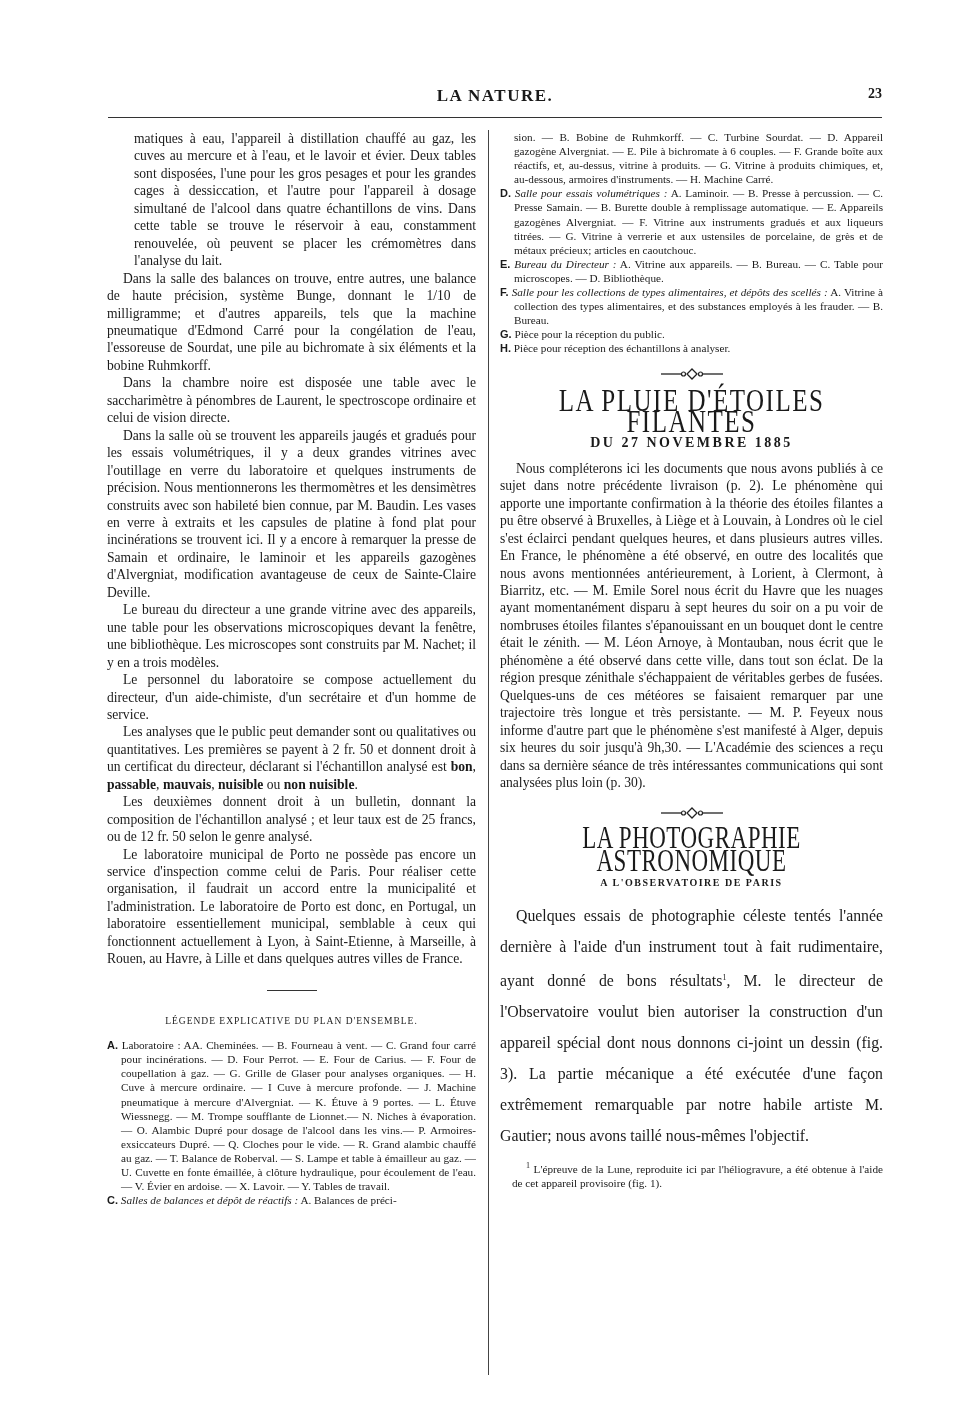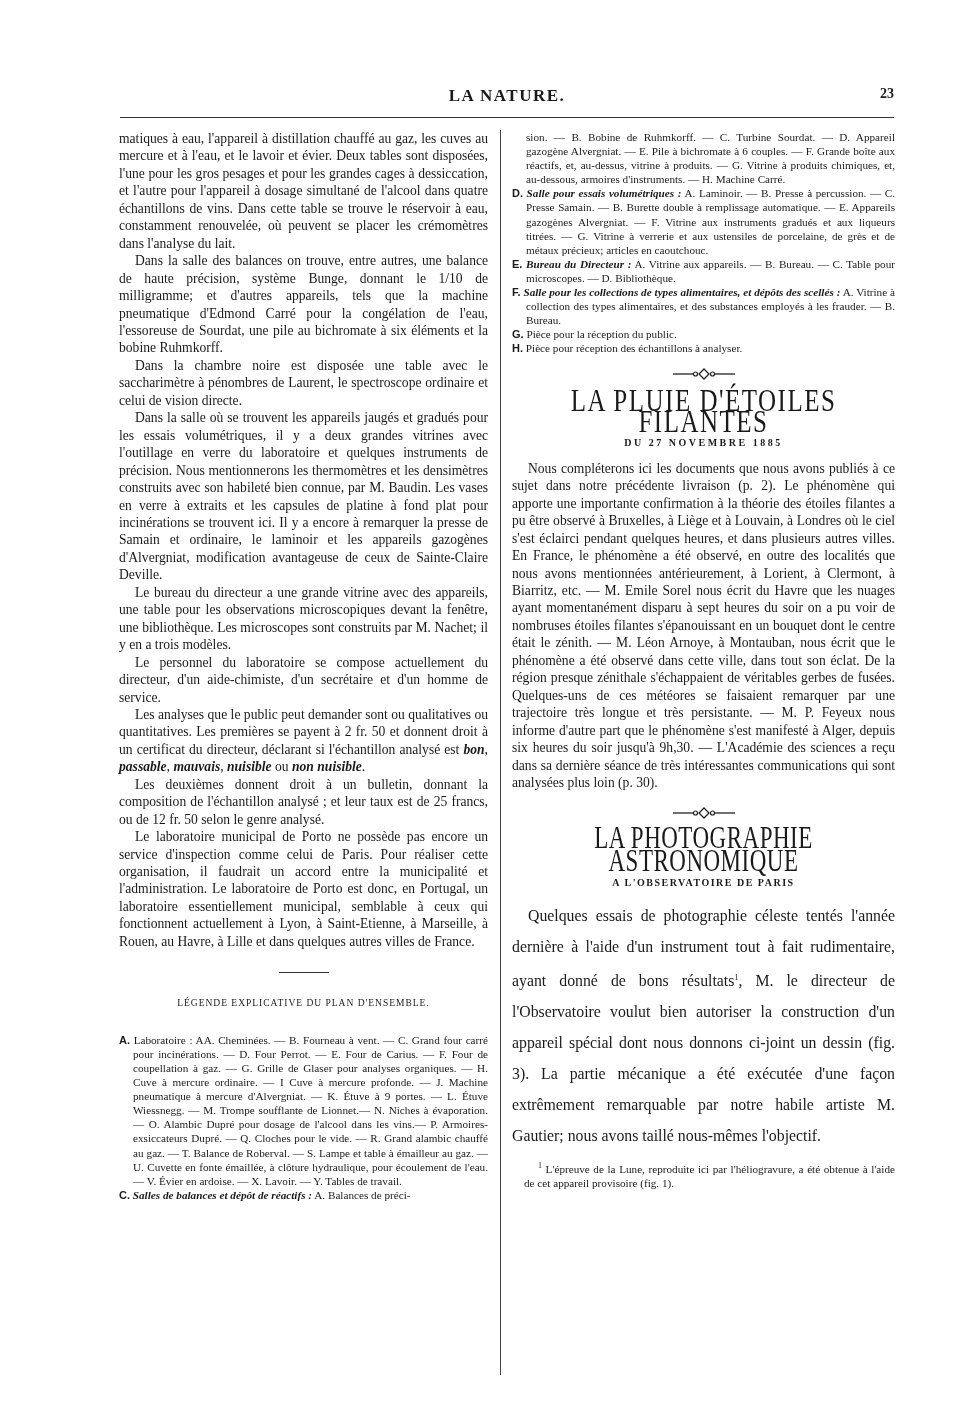--- a/index.html
+++ b/index.html
@@ -1,55 +1,55 @@
 <!DOCTYPE html>
 <html><head>
   <meta charset="utf-8">
   <style>
     html, body { margin: 0; padding: 0; background: #ffffff; }
     body { width: 966px; height: 1417px; position: relative; overflow: hidden;
            font-family: "Liberation Serif", "DejaVu Serif", serif; color: #1a1a1a; }
-    .page { position: absolute; left: 16px; top: 0; width: 878px; height: 1417px; }
+    .page { position: absolute; left: 4px; top: 0; width: 878px; height: 1417px; }
     .header { position: absolute; top: 86px; left: 104px; width: 774px; height: 30px; }
     .running-title { position: absolute; left: 0; right: 0; top: 0; text-align: center;
                      font-size: 17px; font-weight: bold; letter-spacing: 1.5px; }
     .page-number { position: absolute; right: 0; top: 0; font-size: 14px; font-weight: bold; }
     .header-rule { position: absolute; top: 117px; left: 104px; width: 774px; height: 0;
                    border-top: 1px solid #333; }
     .col { position: absolute; top: 130px; font-size: 13.6px; line-height: 17.45px;
            text-align: justify; hyphens: manual; }
     .col-left { left: 103px; width: 369px; }
     .col-right { left: 496px; width: 383px; }
     .col-divider { position: absolute; left: 484px; top: 130px; height: 1245px; width: 0;
                    border-left: 1px solid #444; }
     p { margin: 0; text-indent: 16px; }
-    p.cont { text-indent: 0; }
+    p.cont { text-indent: 0; margin-left: 27px; }
     .small-rule { width: 50px; height: 0; border-top: 1.5px solid #333; margin: 22px auto 22px auto; }
     .legend-title { text-align: center; font-size: 9.5px; letter-spacing: 1px;
-                    font-variant: small-caps; text-transform: uppercase; margin-bottom: 20px; }
+                    font-variant: small-caps; text-transform: uppercase; margin-bottom: 8px; }
     .legend { font-size: 11.2px; line-height: 14.1px; }
     .legend-item { padding-left: 14px; text-indent: -14px; text-align: justify; }
     .legend-item .key { font-family: "Liberation Sans", "DejaVu Sans", sans-serif; font-weight: bold;
                         font-size: 11px; }
-    .legend-item .room { font-style: italic; font-weight: bold; }
+    .legend-item .room { font-style: italic; font-weight: normal; }
     .col-right .legend { font-size: 11.2px; line-height: 14.1px; }
     .col-right .legend-item { padding-left: 14px; }
     .ornament { display: block; margin: 12px auto 14px auto; width: 70px; height: 12px; }
     .article-title { text-align: center; font-size: 25px; letter-spacing: 1.5px;
                      font-family: "Liberation Serif", "DejaVu Serif", serif; transform: scaleY(1.25);
                      margin: 8px 0 6px 0; }
-    .article-subtitle { text-align: center; font-size: 10px; letter-spacing: 2.5px; font-weight: bold;
+    .article-subtitle { text-align: center; font-size: 14px; letter-spacing: 2.5px; font-weight: bold;
                         margin-bottom: 8px; }
     .article-title.photo { font-size: 23px; letter-spacing: 0.5px; transform: scaleY(1.35); }
     .article-subtitle.photo { font-size: 10px; letter-spacing: 1.5px; }
     .large { font-size: 15.8px; line-height: 31px; }
     .footnote { font-size: 11.2px; line-height: 14.5px; margin-top: 8px; }
     .footnote p { text-indent: 14px; margin-left: 12px; }
     .it { }
-    .bit { font-style: italic; font-weight: bold; }
+    .bit { font-weight: bold; }
     sup { font-size: 8px; }
   </style>
 </head>
 <body>
 
 <div class="page">
 
   <div class="header">
     <div class="running-title">LA NATURE.</div>
     <div class="page-number">23</div>

